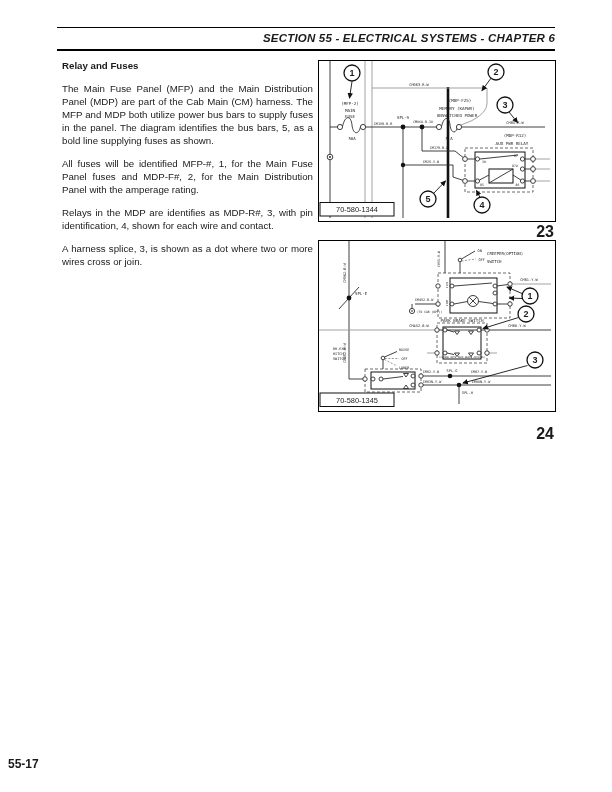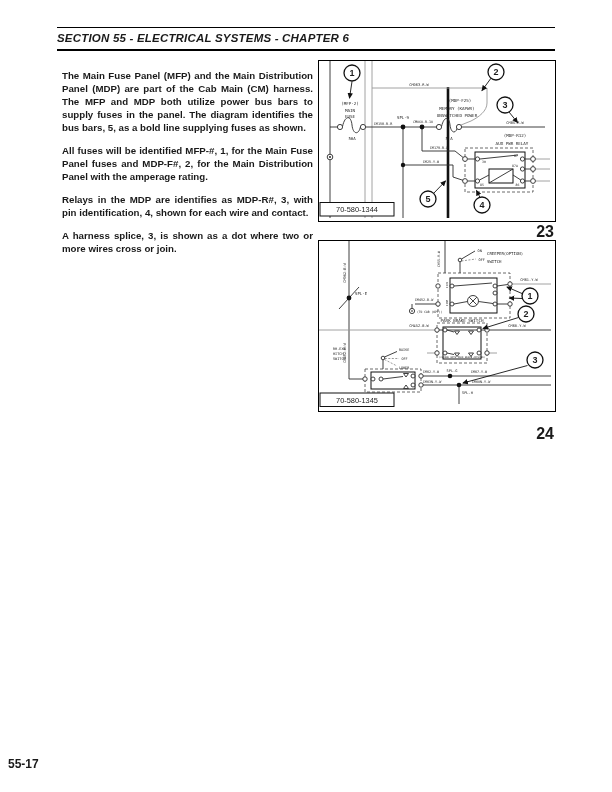--- a/index.html
+++ b/index.html
@@ -4,29 +4,29 @@
 <style>
   html,body{margin:0;padding:0;}
   body{
     width:612px;height:792px;position:relative;background:#ffffff;
     font-family:"Liberation Sans",sans-serif;color:#1a1a1a;overflow:hidden;
   }
   .rule{position:absolute;left:57px;width:498px;background:#000;}
   #rule-top{top:27px;height:1px;}
   #rule-under-title{top:49px;height:2px;}
   #page-title{
-    position:absolute;top:32px;left:57px;width:498px;text-align:left;
+    position:absolute;top:32px;left:57px;width:498px;text-align:right;
     font-size:11.5px;font-weight:bold;font-style:italic;letter-spacing:.2px;
   }
   #text-col{
     position:absolute;top:59px;left:62px;width:251px;
     font-size:9.7px;line-height:13px;text-align:justify;
   }
   #text-col h2{margin:0;font-size:9.7px;line-height:13px;font-weight:bold;}
-  #text-col p{margin:10px 0 0 0;font-weight:bold;}
+  #text-col p{margin:10px 0 0 0;}
   #text-col p.gap-before{margin-top:25px;}
   .figframe{position:absolute;left:318px;width:236px;border:1.5px solid #000;background:#fff;}
   #fig23-frame{top:60px;height:160px;}
   #fig24-frame{top:240px;height:170px;}
   .fig-number{position:absolute;right:58px;font-size:16px;font-weight:bold;}
   #fig23-number{top:223px;}
   #fig24-number{top:413px;margin-top:12px;}
   #page-footer{
     position:absolute;top:757px;left:8px;width:612px;text-align:left;
     font-size:12px;font-weight:bold;
@@ -48,20 +48,21 @@
   .dashlead{stroke:#555;stroke-width:0.6;stroke-dasharray:2 1.5;fill:none;}
 </style>
 </head>
 <body>
 
 <div id="rule-top" class="rule"></div>
 <div id="page-title">SECTION 55 - ELECTRICAL SYSTEMS - CHAPTER 6</div>
 <div id="rule-under-title" class="rule"></div>
 
 <div id="text-col">
+  <h2>Relay and Fuses</h2>
   <p>The Main Fuse Panel (MFP) and the Main Distribution Panel (MDP) are part of the Cab Main (CM) harness. The MFP and MDP both utilize power bus bars to supply fuses in the panel. The diagram identifies the bus bars, 5, as a bold line supplying fuses as shown.</p>
   <p>All fuses will be identified MFP-#, 1, for the Main Fuse Panel fuses and MDP-F#, 2, for the Main Distribution Panel with the amperage rating.</p>
   <p>Relays in the MDP are identifies as MDP-R#, 3, with pin identification, 4, shown for each wire and contact.</p>
   <p>A harness splice, 3, is shown as a dot where two or more wires cross or join.</p>
 </div>
 
 <div id="fig23-frame" class="figframe">
 <svg width="233" height="157" viewBox="0 0 233 157">
   <defs>
     <marker id="ah23" markerWidth="7" markerHeight="7" refX="5.5" refY="3" orient="auto">

